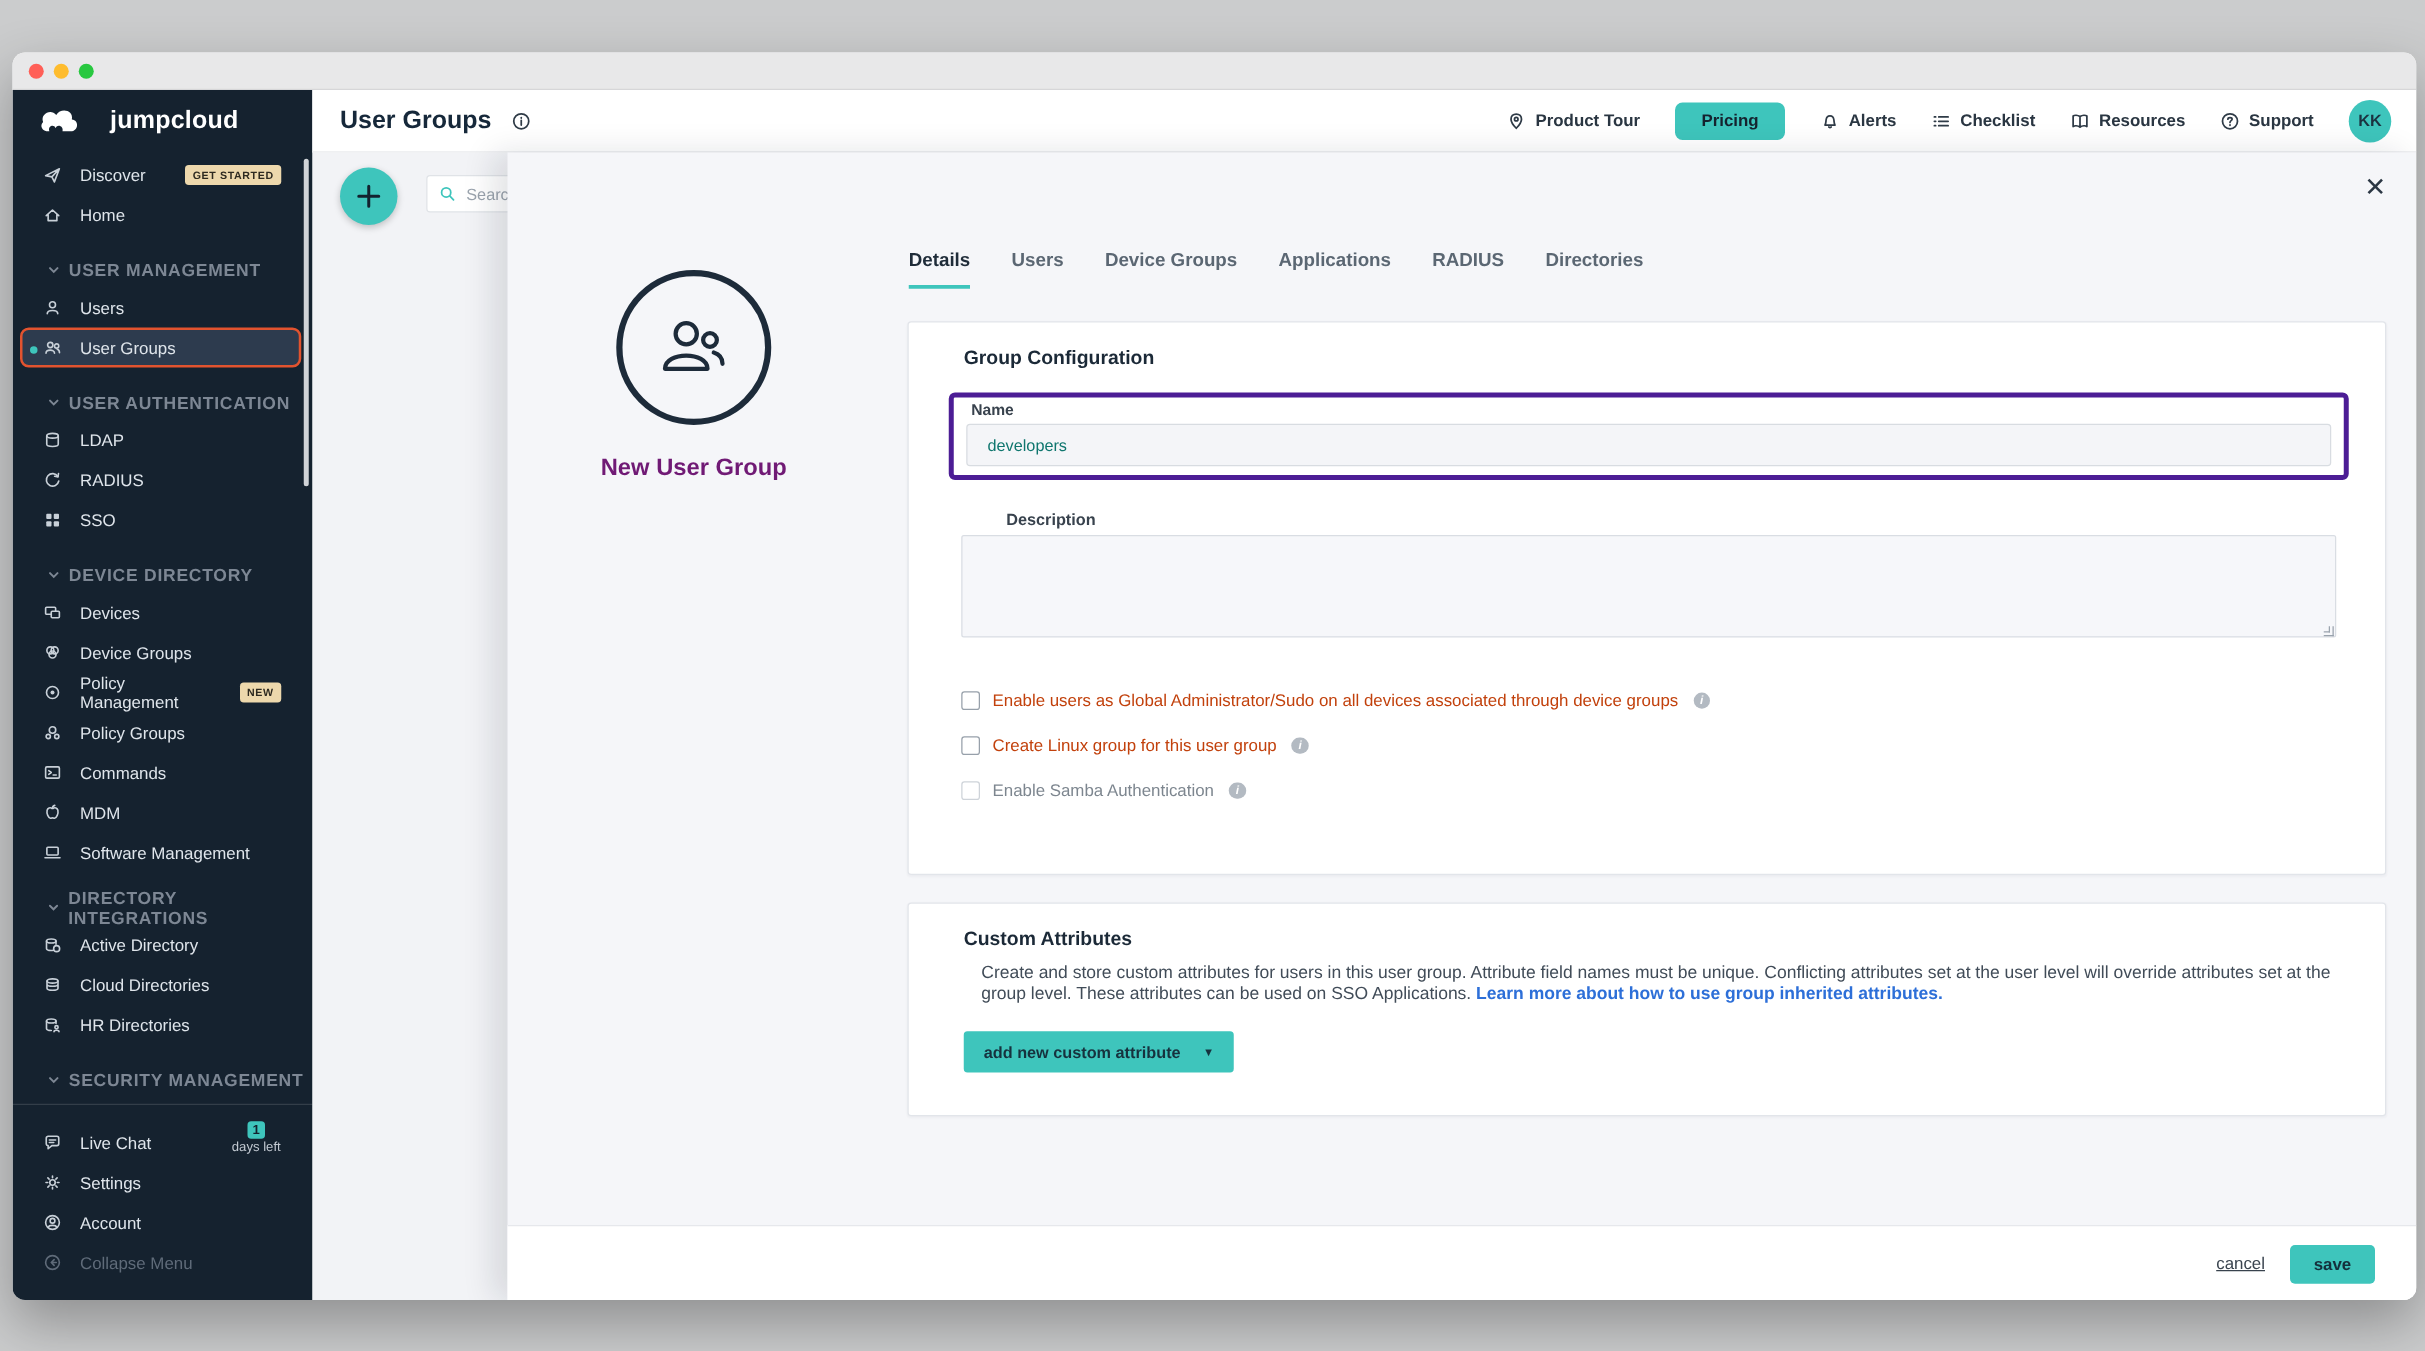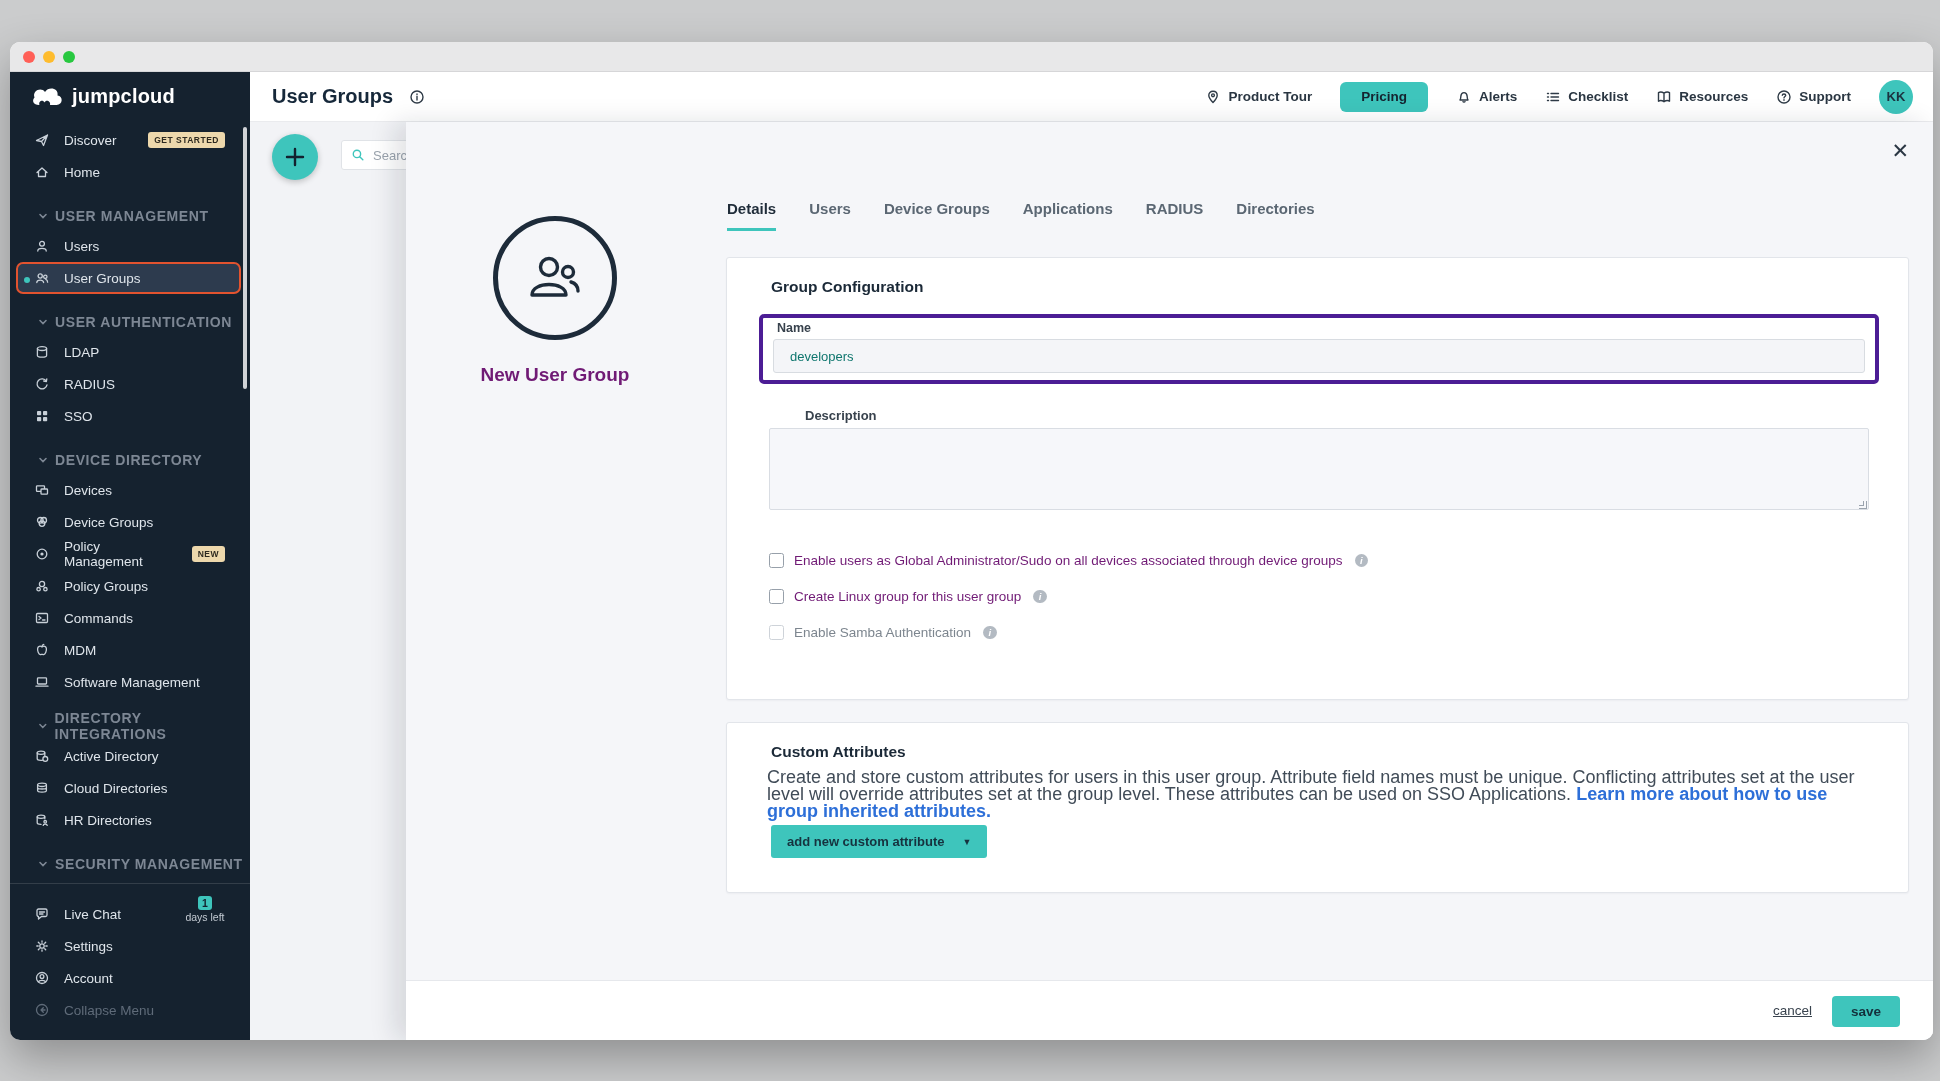--- a/index.html
+++ b/index.html
@@ -17,21 +17,21 @@
   }
   
   .titlebar { position:absolute; left:0; top:0; right:0; height:30px; background:#e8e8e9; border-bottom:1px solid #d6d6d8; }
   .light { position:absolute; top:9px; width:12px; height:12px; border-radius:50%; display:inline-block; }
   .light.red{ left:13px; background:#ff5f57; }
   .light.yellow{ left:33px; background:#febc2e; }
   .light.green{ left:53px; background:#28c840; }
 
   
   .sidebar { position:absolute; left:0; top:30px; width:240px; bottom:0; background:#15222f; color:#dfe5eb; }
-  .logo { position:absolute; left:20px; top:12px; display:flex; align-items:center; gap:8px; }
+  .logo { position:absolute; left:20px; top:12px; display:flex; align-items:center; gap:24px; }
   .logo-text { color:#fff; font-size:20px; font-weight:700; letter-spacing:.2px; }
   .side-scroll { position:absolute; left:0; top:52px; right:0; }
   .side-item { height:32px; display:flex; align-items:center; padding-left:24px; gap:14px; font-size:13.5px; color:#dfe5eb; cursor:pointer; position:relative; }
   .side-item .si { flex:0 0 16px; }
   .sec-head { height:28px; margin-top:14px; display:flex; align-items:center; padding-left:28px; gap:7px; font-size:14px; font-weight:700; letter-spacing:.6px; color:#7d8794; }
   .si { width:16px; height:16px; stroke:#c8d0d8; fill:none; stroke-width:1.3; stroke-linecap:round; stroke-linejoin:round; }
   .chev { width:10px; height:10px; stroke:#7d8794; fill:none; stroke-width:1.6; stroke-linecap:round; }
   .badge-beige { margin-left:auto; margin-right:25px; background:#edd8ac; color:#2e2a20; font-size:8.5px; font-weight:700; letter-spacing:.5px; padding:3px 6px; border-radius:3px; }
   .selected-pill { margin:0 9px 0 6px; border:2px solid #e2532f; border-radius:7px; background:#2d3b4e; padding-left:16px; }
   .selected-pill .tealdot { position:absolute; left:6px; top:13px; width:6px; height:6px; border-radius:50%; background:#3ec5bc; }
@@ -81,26 +81,26 @@
   .name-label { position:absolute; left:14px; top:3px; font-size:12.5px; font-weight:700; color:#38424d; }
   .name-input { position:absolute; left:10px; top:21px; width:1092px; height:34px; background:#f4f5f8; border:1px solid #d8dce1; border-radius:3px; font-size:13px; color:#0f766e; padding-left:16px; font-family:inherit; }
   .desc-label { position:absolute; left:42px; top:150px; font-size:13px; font-weight:700; color:#38424d;padding-left:36px; }
   .desc-area { position:absolute; left:42px; top:170px; width:1100px; height:82px; background:#f6f7fa; border:1px solid #d9dde3; border-radius:2px; resize:none; font-family:inherit; }
   .resize-nub { position:absolute; left:1132px; top:243px; width:8px; height:8px; border-right:1.5px solid #9aa3ad; border-bottom:1.5px solid #9aa3ad; transform:translate(0,0); pointer-events:none; }
   .resize-nub::before { content:""; position:absolute; right:2.5px; bottom:2.5px; width:4px; height:4px; border-right:1.5px solid #9aa3ad; border-bottom:1.5px solid #9aa3ad; }
 
   .cb-row { position:absolute; left:42px; display:flex; align-items:center; gap:10px; }
   .cb-row.r1 { top:295px; } .cb-row.r2 { top:331px; } .cb-row.r3 { top:367px; }
   .cb { width:15px; height:15px; border:1.5px solid #97a0aa; border-radius:2.5px; background:#fff; cursor:pointer; flex:0 0 15px; }
-  .cb-label { font-size:13.5px; color:#701a75; }
+  .cb-label { font-size:13.5px; color:#c2410c; }
   .cb-row.r3 .cb { border-color:#ced3d9; }
   .cb-row.r3 .cb-label { color:#7d868f; }
   .info-dot { width:13.5px; height:13.5px; border-radius:50%; background:#b3bac2; color:#fff; font-size:9.5px; font-weight:700; font-style:italic; display:flex; align-items:center; justify-content:center; margin-left:2px; cursor:pointer; }
 
-  .ca-body { position:absolute; left:40px; top:46px; width:1090px; font-size:18px; line-height:17px; color:#414c58; }
+  .ca-body { position:absolute; left:58px; top:46px; width:1090px; font-size:14px; line-height:17px; color:#414c58; }
   .ca-link { color:#2d6fd8; font-weight:600; text-decoration:none; cursor:pointer; }
   .ca-btn { position:absolute; left:44px; top:102px; height:33px; background:#3ec5bc; border:none; border-radius:3px; padding:0 16px; font-size:13px; font-weight:600; color:#16323e; cursor:pointer; display:flex; align-items:center; gap:18px; font-family:inherit; }
   .ca-btn .caret { font-size:9px; color:#16323e; }
 
   .modal-footer { position:absolute; left:0; right:0; bottom:0; height:60px; background:#fff; border-top:1px solid #e6e8ec; }
   .cancel-link { position:absolute; right:121px; top:22px; font-size:13.5px; color:#39434e; text-decoration:underline; cursor:pointer; }
   .save-btn { position:absolute; right:33px; top:15px; width:68px; height:31px; background:#3ec5bc; border:none; border-radius:4px; font-size:13.5px; font-weight:700; color:#14303c; cursor:pointer; font-family:inherit; }
 </style>
 </head>
 <body>

